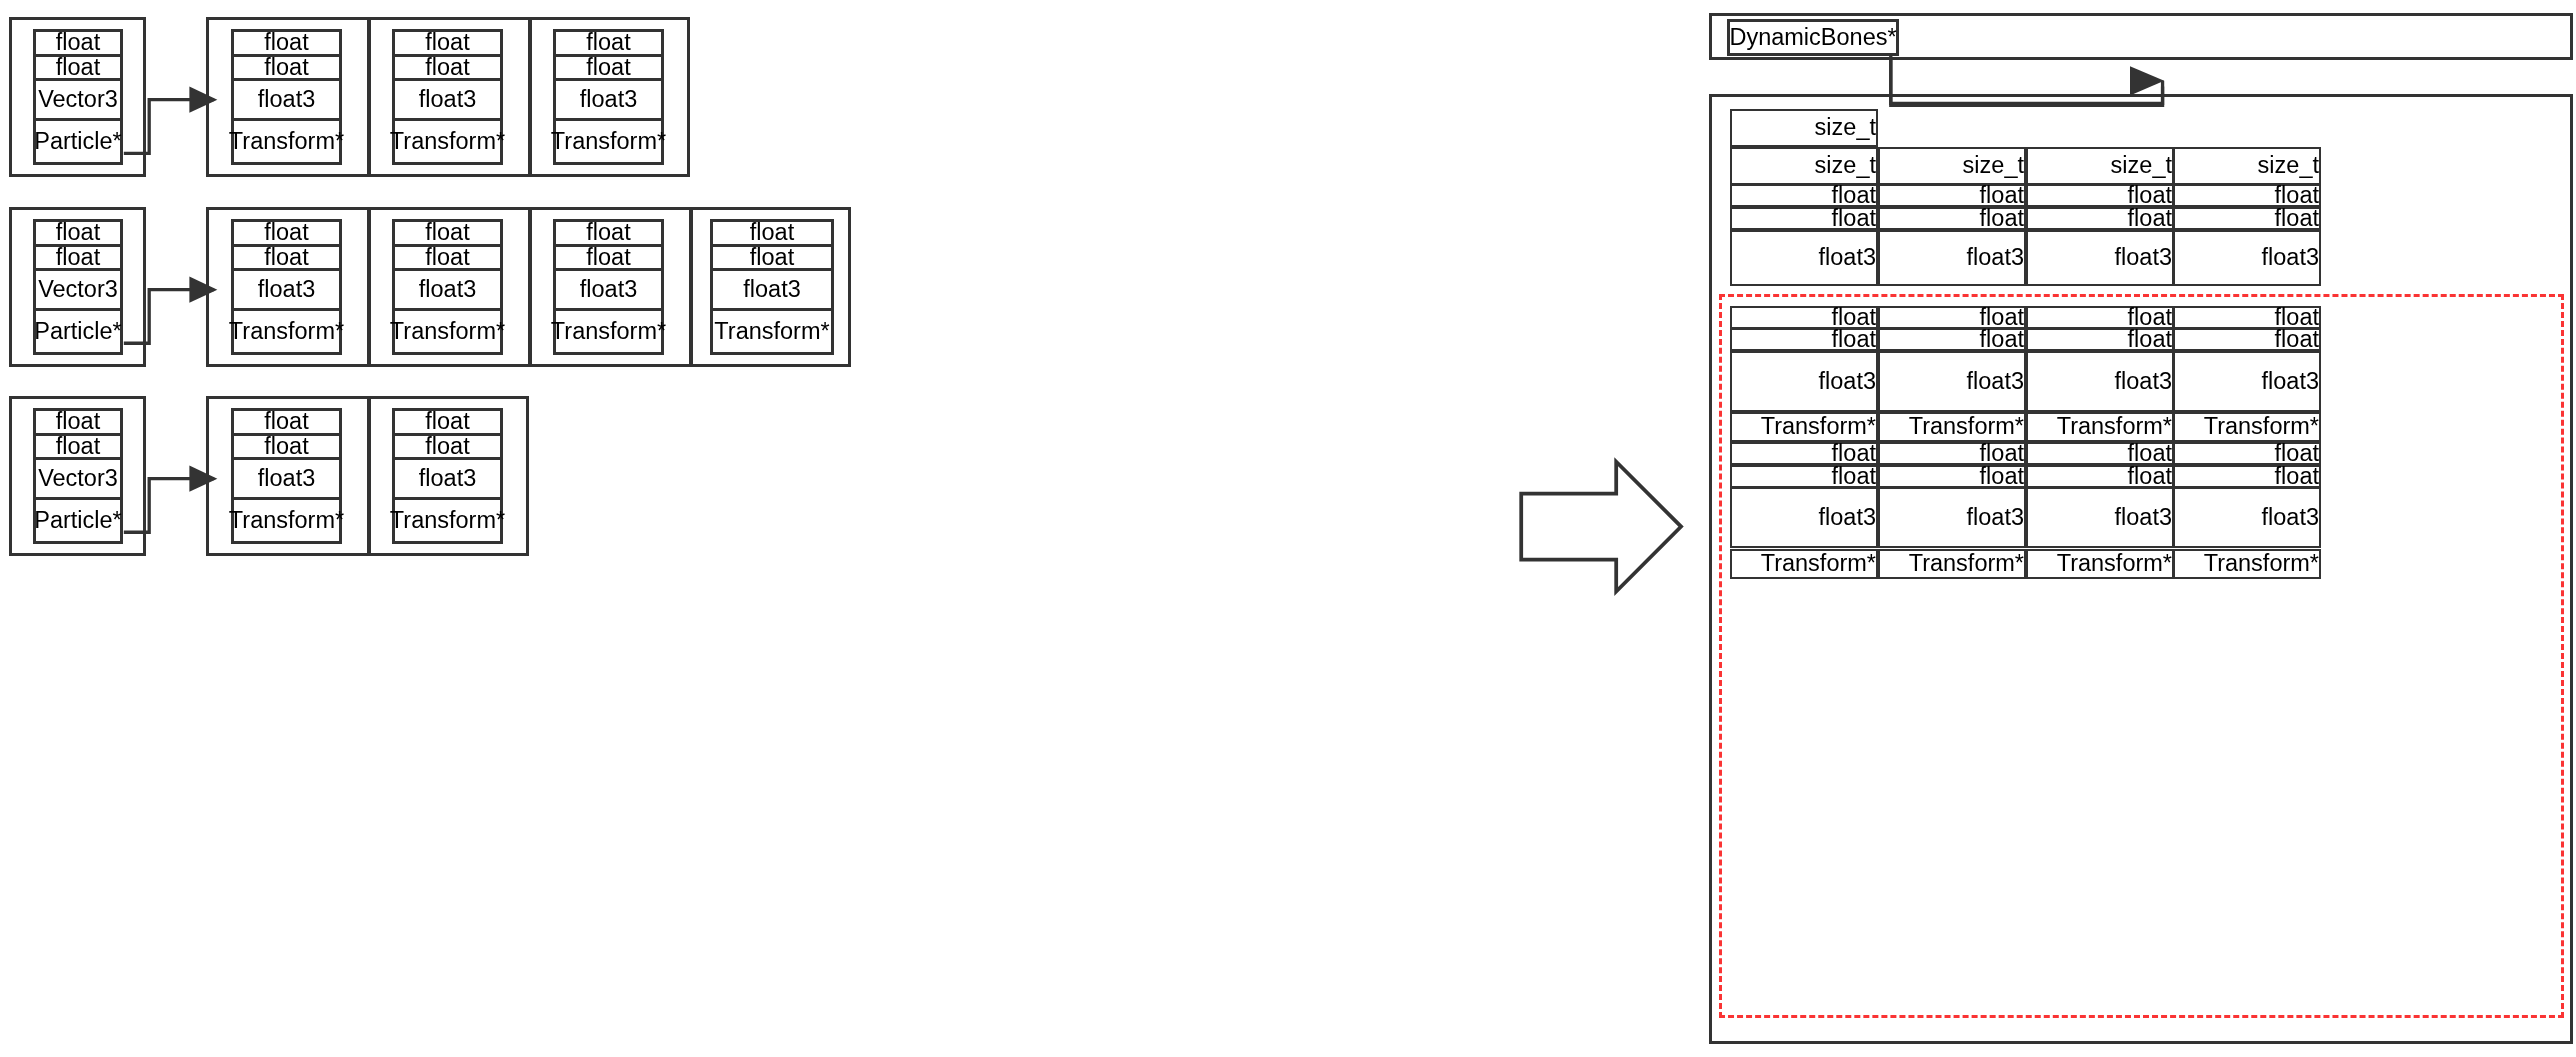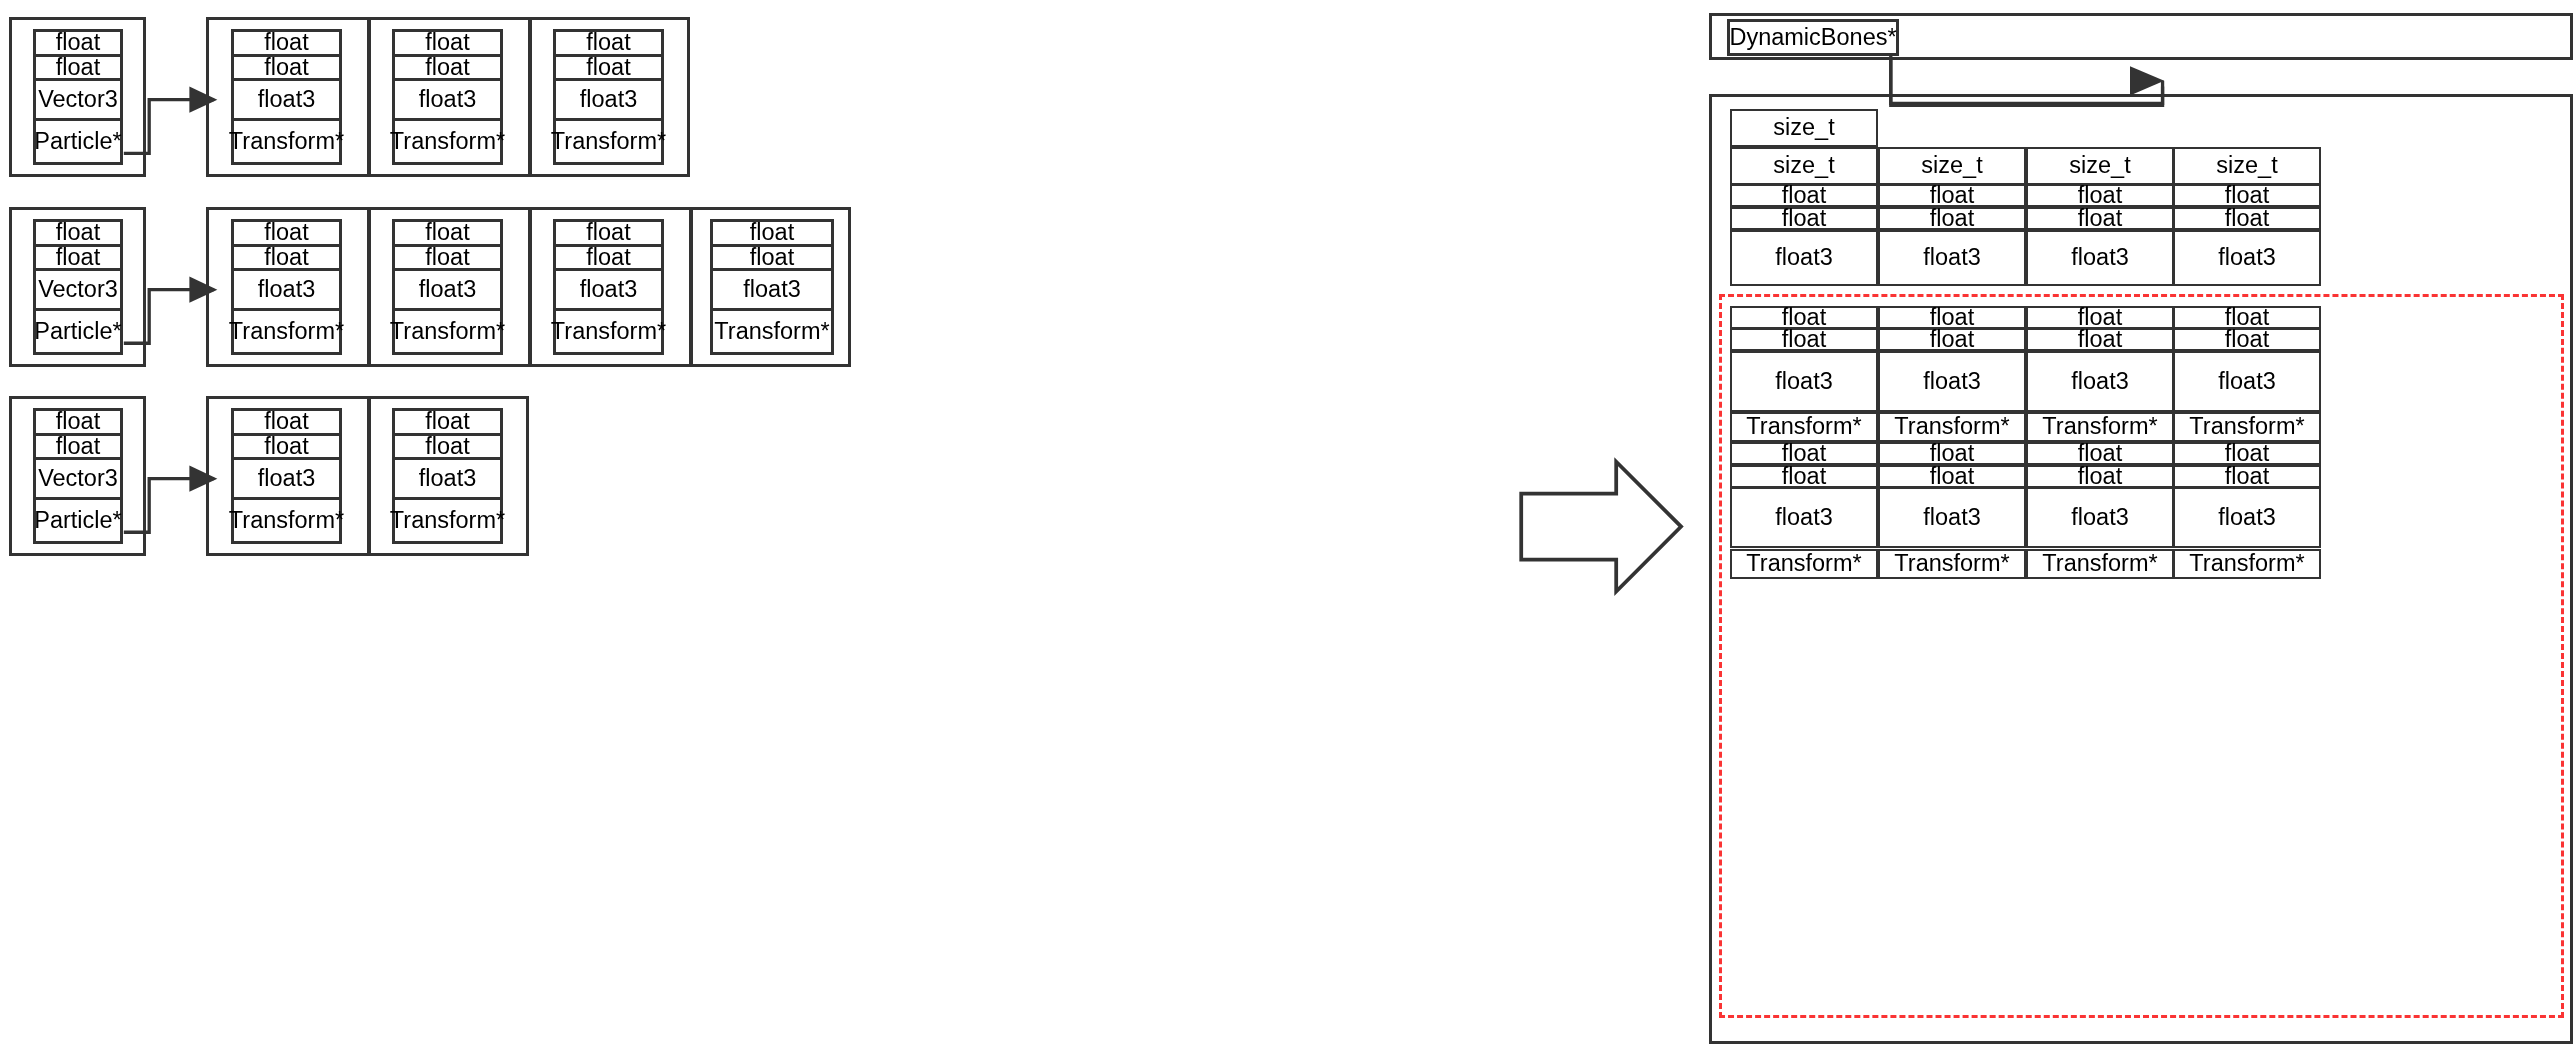--- a/index.html
+++ b/index.html
@@ -58,21 +58,21 @@
 
   
   .soa-outer {
     border: 3.8px solid #333333;
     background: #ffffff;
   }
   .soa-cell {
     border: 2.8px solid #333333;
     display: flex;
     align-items: center;
-    justify-content: center;
+    justify-content: flex-end;
     font-size: 23.5px;
     line-height: 1;
     background: #ffffff;
     box-sizing: border-box;
   }
   .dashed-region {
     border: 3.8px dashed #fa3434;
     background: transparent;
     pointer-events: none;
   }

